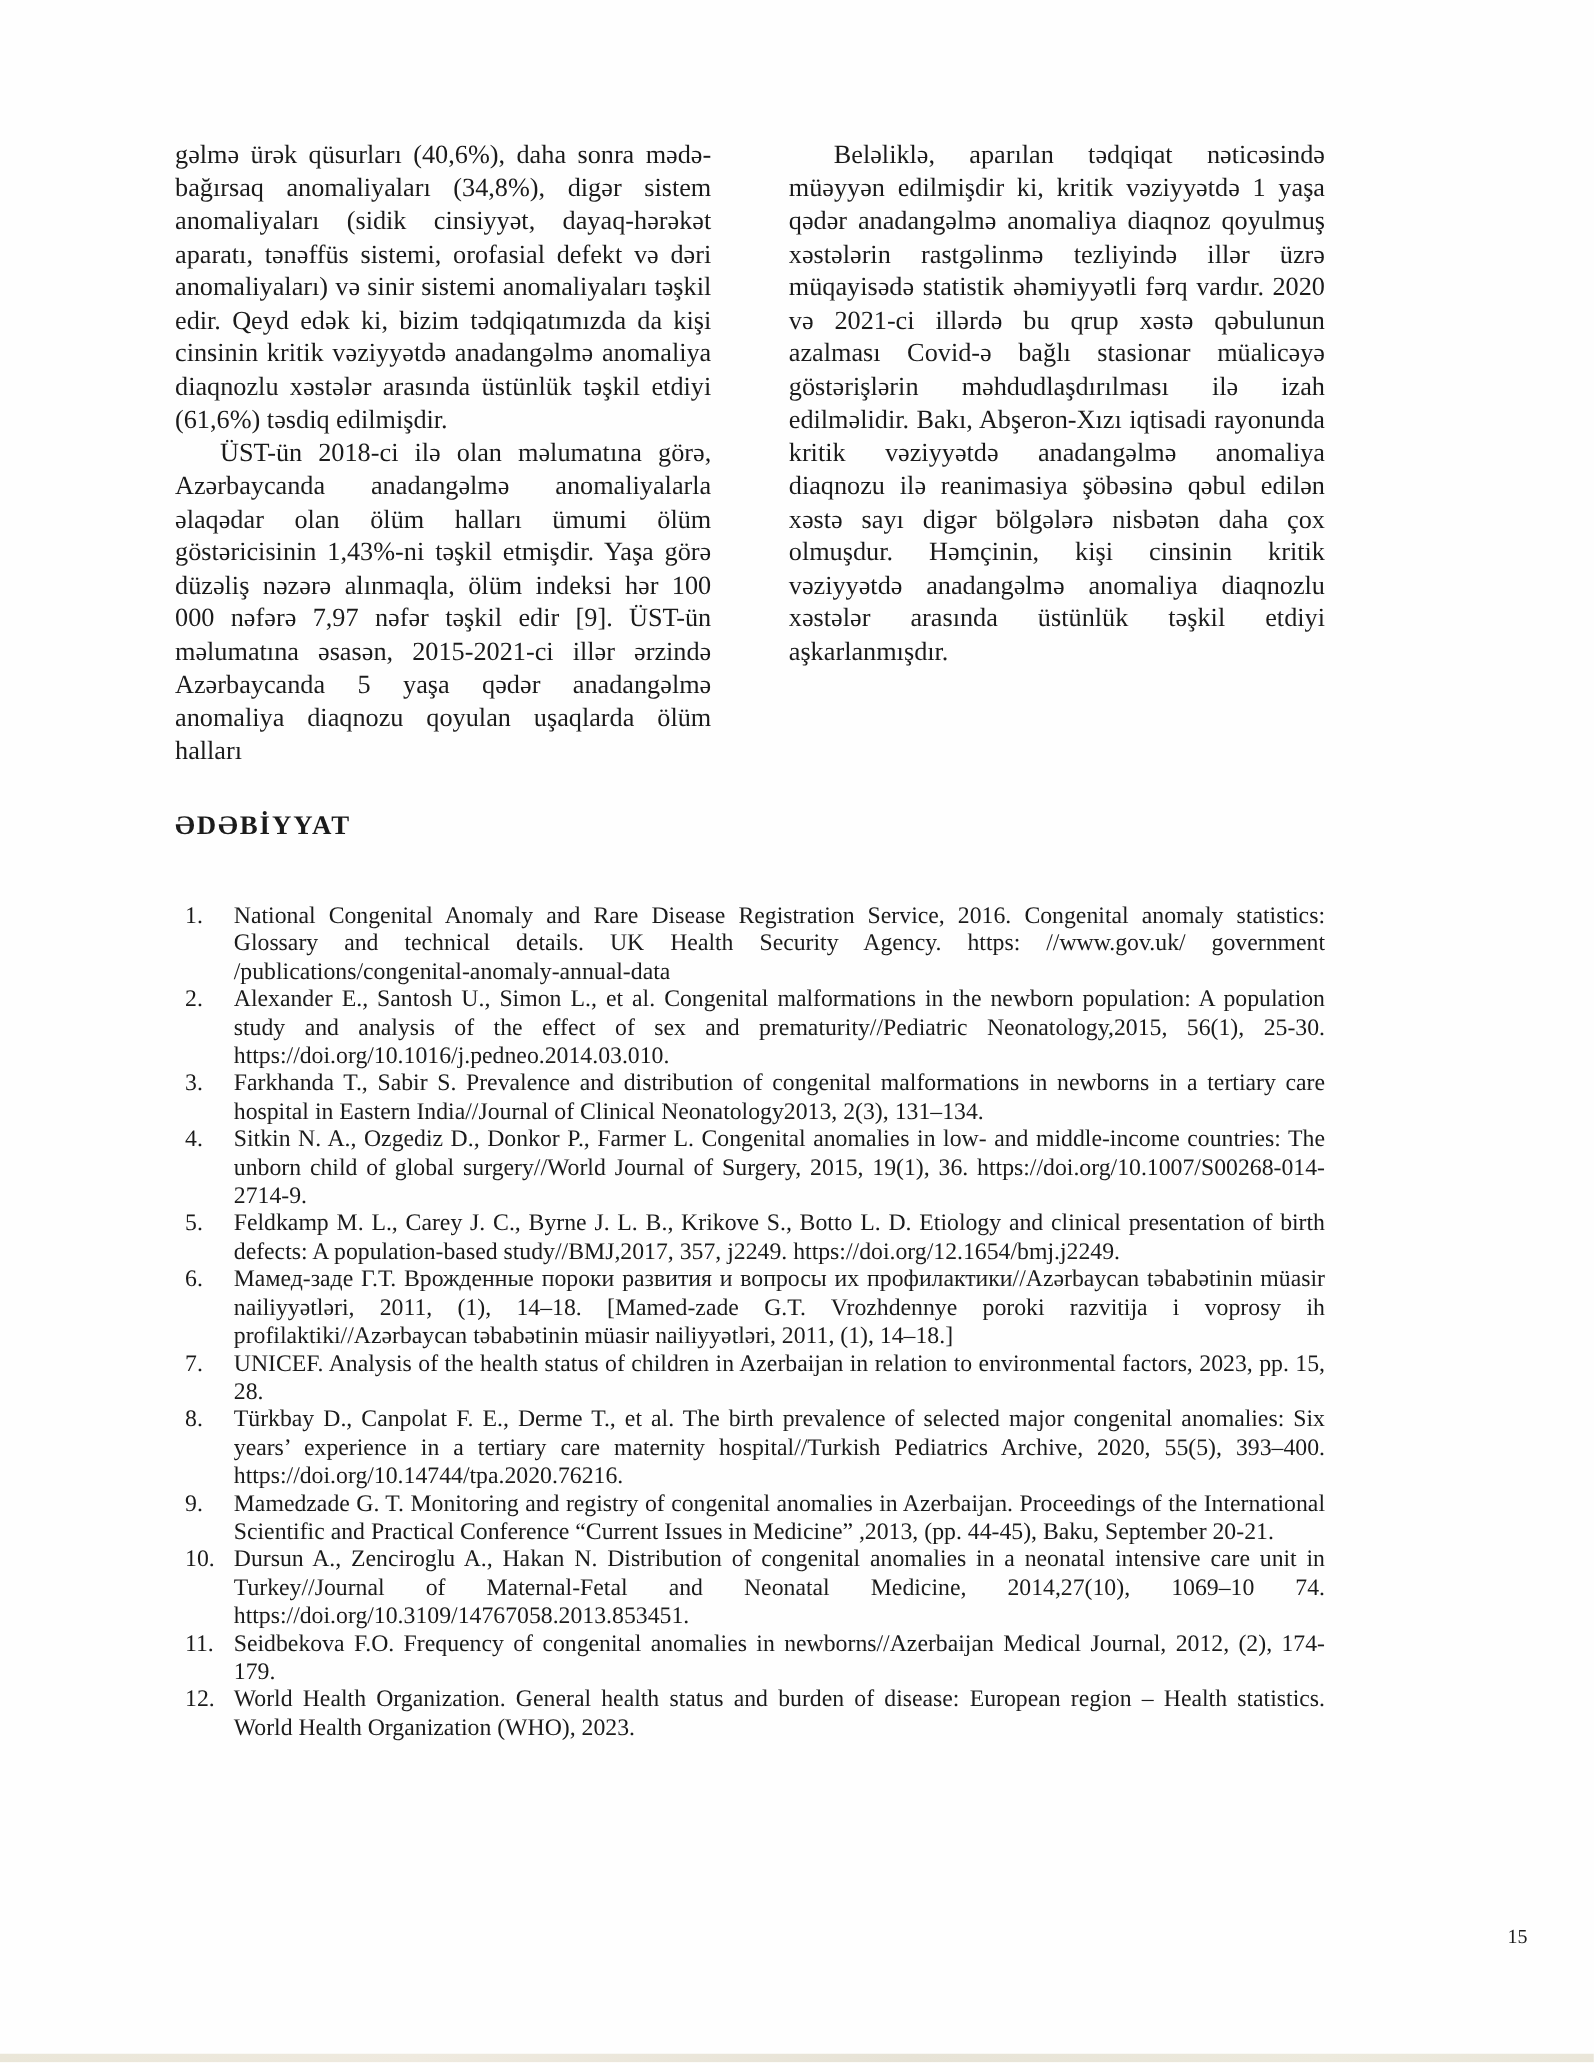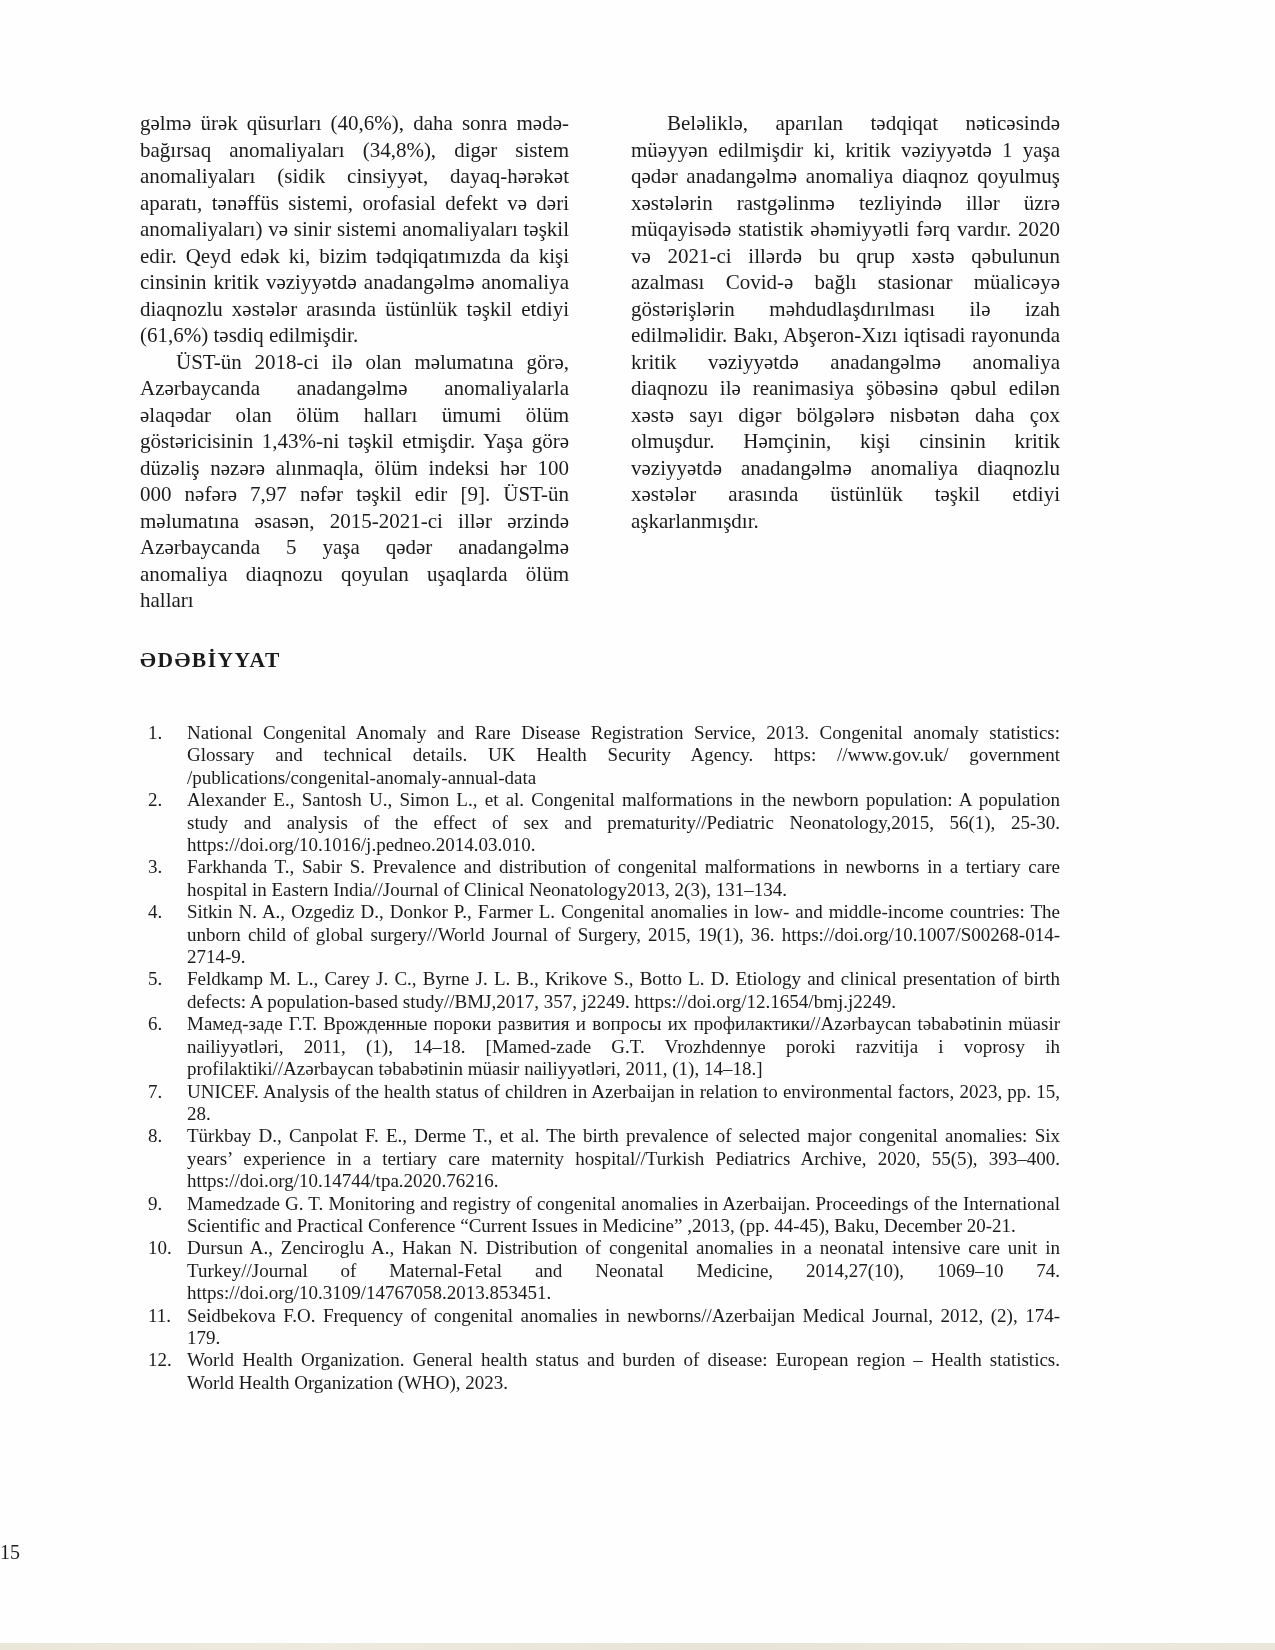--- a/index.html
+++ b/index.html
@@ -57,22 +57,22 @@
     position: absolute;
     left: 0;
     top: 0;
     width: 34px;
   }
   .page-number {
     position: absolute;
     top: 1541px;
     left: 0;
     width: 1222px;
-    text-align: left;
-    font-size: 20px;
+    text-align: right;
+    font-size: 16px;
   }
   .bottom-edge {
     position: absolute;
     bottom: 0;
     left: 0;
     width: 100%;
     height: 7px;
     background: linear-gradient(90deg, #eae6d8 0%, #efeadf 25%, #e7e3d6 55%, #edeadd 80%, #e9e5d8 100%);
   }
 </style>
@@ -89,21 +89,21 @@
     <div class="column">
       <p class="para indented">Beləliklə, aparılan tədqiqat nəticəsində müəyyən edilmişdir ki, kritik vəziyyətdə 1 yaşa qədər anadangəlmə anomaliya diaqnoz qoyulmuş xəstələrin rastgəlinmə tezliyində illər üzrə müqayisədə statistik əhəmiyyətli fərq vardır. 2020 və 2021-ci illərdə bu qrup xəstə qəbulunun azalması Covid-ə bağlı stasionar müalicəyə göstərişlərin məhdudlaşdırılması ilə izah edilməlidir. Bakı, Abşeron-Xızı iqtisadi rayonunda kritik vəziyyətdə anadangəlmə anomaliya diaqnozu ilə reanimasiya şöbəsinə qəbul edilən xəstə sayı digər bölgələrə nisbətən daha çox olmuşdur. Həmçinin, kişi cinsinin kritik vəziyyətdə anadangəlmə anomaliya diaqnozlu xəstələr arasında üstünlük təşkil etdiyi aşkarlanmışdır.</p>
     </div>
   </div>
 
   <div class="ref-heading">ƏDƏBİYYAT</div>
 
   <div class="references">
     <div class="ref-item">
       <span class="ref-num">1.</span>
-      <span>National Congenital Anomaly and Rare Disease Registration Service, 2013. Congenital anomaly statistics: Glossary and technical details. UK Health Security Agency. https: //www.gov.uk/ government /publications/congenital-anomaly-annual-data</span>
+      <span>National Congenital Anomaly and Rare Disease Registration Service, 2016. Congenital anomaly statistics: Glossary and technical details. UK Health Security Agency. https: //www.gov.uk/ government /publications/congenital-anomaly-annual-data</span>
     </div>
     <div class="ref-item">
       <span class="ref-num">2.</span>
       <span>Alexander E., Santosh U., Simon L., et al. Congenital malformations in the newborn population: A population study and analysis of the effect of sex and prematurity//Pediatric Neonatology,2015, 56(1), 25-30. https://doi.org/10.1016/j.pedneo.2014.03.010.</span>
     </div>
     <div class="ref-item">
       <span class="ref-num">3.</span>
       <span>Farkhanda T., Sabir S. Prevalence and distribution of congenital malformations in newborns in a tertiary care hospital in Eastern India//Journal of Clinical Neonatology2013, 2(3), 131–134.</span>
     </div>
     <div class="ref-item">
@@ -121,21 +121,21 @@
     <div class="ref-item">
       <span class="ref-num">7.</span>
       <span>UNICEF. Analysis of the health status of children in Azerbaijan in relation to environmental factors, 2023, pp. 15, 28.</span>
     </div>
     <div class="ref-item">
       <span class="ref-num">8.</span>
       <span>Türkbay D., Canpolat F. E., Derme T., et al. The birth prevalence of selected major congenital anomalies: Six years’ experience in a tertiary care maternity hospital//Turkish Pediatrics Archive, 2020, 55(5), 393–400. https://doi.org/10.14744/tpa.2020.76216.</span>
     </div>
     <div class="ref-item">
       <span class="ref-num">9.</span>
-      <span>Mamedzade G. T. Monitoring and registry of congenital anomalies in Azerbaijan. Proceedings of the International Scientific and Practical Conference “Current Issues in Medicine” ,2013, (pp. 44-45), Baku, December 20-21.</span>
+      <span>Mamedzade G. T. Monitoring and registry of congenital anomalies in Azerbaijan. Proceedings of the International Scientific and Practical Conference “Current Issues in Medicine” ,2013, (pp. 44-45), Baku, September 20-21.</span>
     </div>
     <div class="ref-item">
       <span class="ref-num">10.</span>
       <span>Dursun A., Zenciroglu A., Hakan N. Distribution of congenital anomalies in a neonatal intensive care unit in Turkey//Journal of Maternal-Fetal and Neonatal Medicine, 2014,27(10), 1069–10 74. https://doi.org/10.3109/14767058.2013.853451.</span>
     </div>
     <div class="ref-item">
       <span class="ref-num">11.</span>
       <span>Seidbekova F.O. Frequency of congenital anomalies in newborns//Azerbaijan Medical Journal, 2012, (2), 174-179.</span>
     </div>
     <div class="ref-item">

